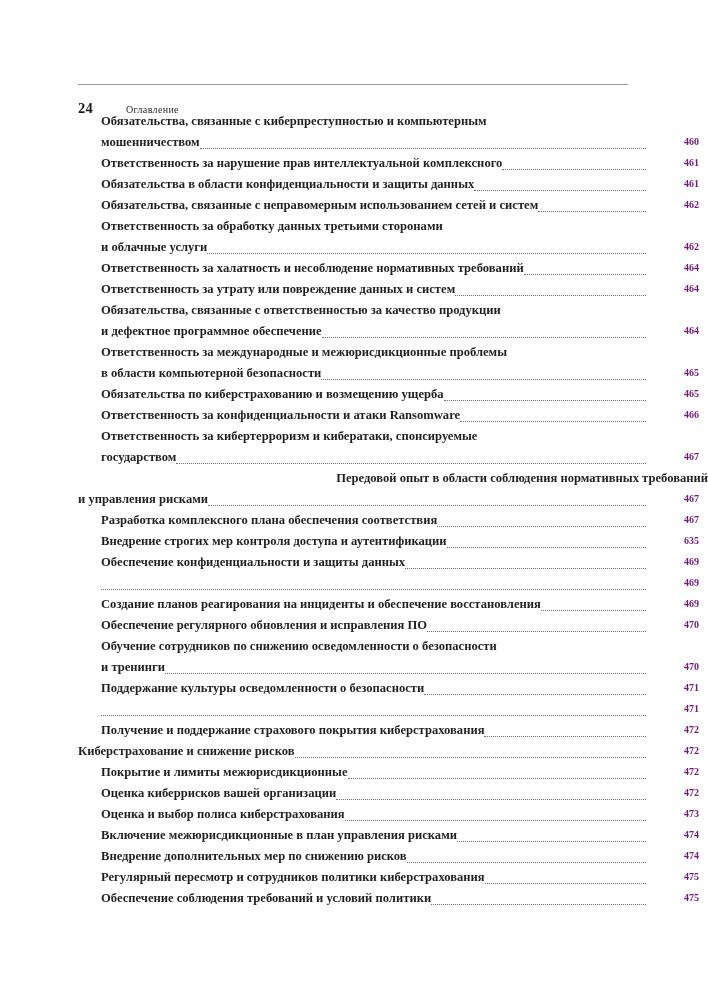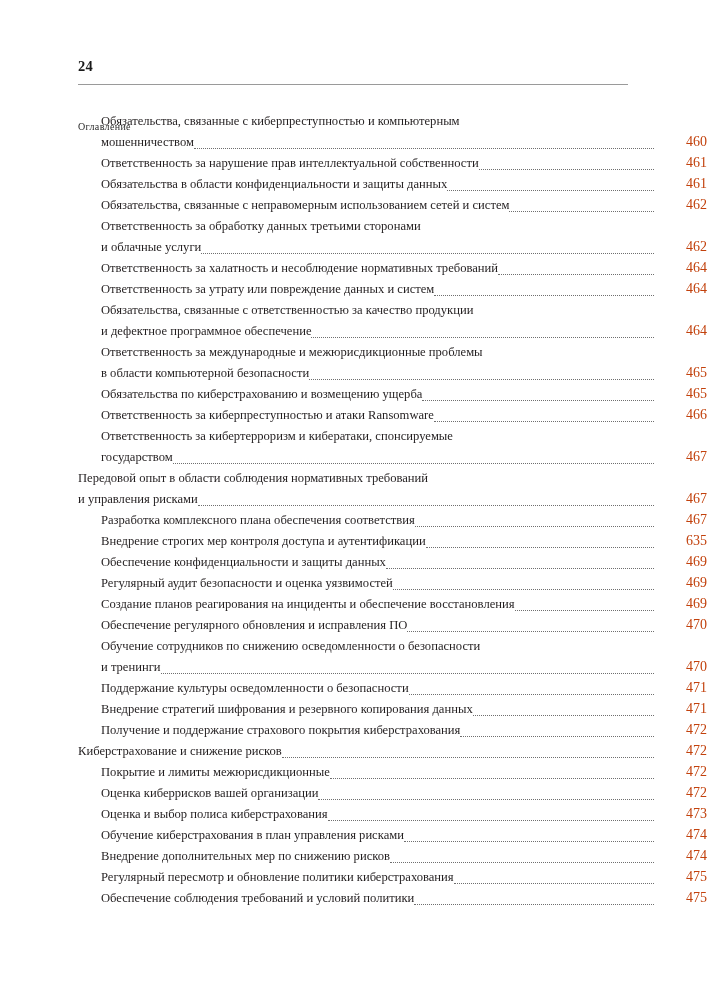--- a/index.html
+++ b/index.html
@@ -28,21 +28,20 @@
   
   .runhead {
     position: absolute;
     left: 78px;
     top: 58px;
     width: 550px;
     height: 20px;
     display: flex;
     align-items: baseline;
     font-family: Liberation Serif, serif;
-    flex-direction: column;
   }
   .runhead-folio {
     font-size: 14.5px;
     font-weight: bold;
     letter-spacing: 0.2px;
     color: #1a1a1a;
     width: 48px;
     flex: none;
   }
   .runhead-title {
@@ -60,39 +59,40 @@
     height: 1px;
     background: #9a9a9a;
   }
 
   
   .toc {
     position: absolute;
     left: 0;
     top: 110px;
     width: 708px;
+    font-weight: bold;
   }
 
   .entry {
     position: relative;
     margin: 0;
     padding: 0;
   }
 
   
   .tline {
     position: relative;
     display: flex;
     align-items: flex-end;
     height: 21px;
     font-size: 12.6px;
     line-height: 20px;
     white-space: nowrap;
   }
-  .tline.lvl1 { padding-left: 78px; }
+  .tline.lvl1 { padding-left: 78px; justify-content: flex-end; }
   .tline.lvl2 { padding-left: 101px; }
 
   .ttext {
     flex: none;
     color: #231f20;
   }
 
   
   .leader {
     flex: 1 1 auto;
@@ -107,24 +107,24 @@
     left: 0;
     right: 0;
     bottom: 3px;
     border-bottom: 1.1px dotted #6f6f6f;
   }
 
   .pageno {
     flex: none;
     width: 47px;
     text-align: right;
-    padding-right: 1px;
+    padding-right: 9px;
     padding-left: 6px;
-    font-size: 14px;
-    color: #c2410c;
+    font-size: 10px;
+    color: #701a75;
     font-variant-numeric: lining-nums;
   }
 </style>
 </head>
 <body>
 
 <div class="page">
 
   <div class="runhead">
     <span class="runhead-folio">24</span>
@@ -138,21 +138,21 @@
           <span class="ttext">Обязательства, связанные с киберпреступностью и компьютерным</span>
         </div>
         <div class="tline lvl2">
           <span class="ttext">мошенничеством</span>
           <span class="leader"></span>
           <span class="pageno">460</span>
         </div>
       </div>
       <div class="entry">
         <div class="tline lvl2">
-          <span class="ttext">Ответственность за нарушение прав интеллектуальной собственности</span>
+          <span class="ttext">Ответственность за нарушение прав интеллектуальной комплексного</span>
           <span class="leader"></span>
           <span class="pageno">461</span>
         </div>
       </div>
       <div class="entry">
         <div class="tline lvl2">
           <span class="ttext">Обязательства в области конфиденциальности и защиты данных</span>
           <span class="leader"></span>
           <span class="pageno">461</span>
         </div>
@@ -210,21 +210,21 @@
       </div>
       <div class="entry">
         <div class="tline lvl2">
           <span class="ttext">Обязательства по киберстрахованию и возмещению ущерба</span>
           <span class="leader"></span>
           <span class="pageno">465</span>
         </div>
       </div>
       <div class="entry">
         <div class="tline lvl2">
-          <span class="ttext">Ответственность за киберпреступностью и атаки Ransomware</span>
+          <span class="ttext">Ответственность за конфиденциальности и атаки Ransomware</span>
           <span class="leader"></span>
           <span class="pageno">466</span>
         </div>
       </div>
       <div class="entry">
         <div class="tline lvl2 nowrapend">
           <span class="ttext">Ответственность за кибертерроризм и кибератаки, спонсируемые</span>
         </div>
         <div class="tline lvl2">
           <span class="ttext">государством</span>
@@ -258,21 +258,20 @@
       </div>
       <div class="entry">
         <div class="tline lvl2">
           <span class="ttext">Обеспечение конфиденциальности и защиты данных</span>
           <span class="leader"></span>
           <span class="pageno">469</span>
         </div>
       </div>
       <div class="entry">
         <div class="tline lvl2">
-          <span class="ttext">Регулярный аудит безопасности и оценка уязвимостей</span>
           <span class="leader"></span>
           <span class="pageno">469</span>
         </div>
       </div>
       <div class="entry">
         <div class="tline lvl2">
           <span class="ttext">Создание планов реагирования на инциденты и обеспечение восстановления</span>
           <span class="leader"></span>
           <span class="pageno">469</span>
         </div>
@@ -296,21 +295,20 @@
       </div>
       <div class="entry">
         <div class="tline lvl2">
           <span class="ttext">Поддержание культуры осведомленности о безопасности</span>
           <span class="leader"></span>
           <span class="pageno">471</span>
         </div>
       </div>
       <div class="entry">
         <div class="tline lvl2">
-          <span class="ttext">Внедрение стратегий шифрования и резервного копирования данных</span>
           <span class="leader"></span>
           <span class="pageno">471</span>
         </div>
       </div>
       <div class="entry">
         <div class="tline lvl2">
           <span class="ttext">Получение и поддержание страхового покрытия киберстрахования</span>
           <span class="leader"></span>
           <span class="pageno">472</span>
         </div>
@@ -338,35 +336,35 @@
       </div>
       <div class="entry">
         <div class="tline lvl2">
           <span class="ttext">Оценка и выбор полиса киберстрахования</span>
           <span class="leader"></span>
           <span class="pageno">473</span>
         </div>
       </div>
       <div class="entry">
         <div class="tline lvl2">
-          <span class="ttext">Обучение киберстрахования в план управления рисками</span>
+          <span class="ttext">Включение межюрисдикционные в план управления рисками</span>
           <span class="leader"></span>
           <span class="pageno">474</span>
         </div>
       </div>
       <div class="entry">
         <div class="tline lvl2">
           <span class="ttext">Внедрение дополнительных мер по снижению рисков</span>
           <span class="leader"></span>
           <span class="pageno">474</span>
         </div>
       </div>
       <div class="entry">
         <div class="tline lvl2">
-          <span class="ttext">Регулярный пересмотр и обновление политики киберстрахования</span>
+          <span class="ttext">Регулярный пересмотр и сотрудников политики киберстрахования</span>
           <span class="leader"></span>
           <span class="pageno">475</span>
         </div>
       </div>
       <div class="entry">
         <div class="tline lvl2">
           <span class="ttext">Обеспечение соблюдения требований и условий политики</span>
           <span class="leader"></span>
           <span class="pageno">475</span>
         </div>

